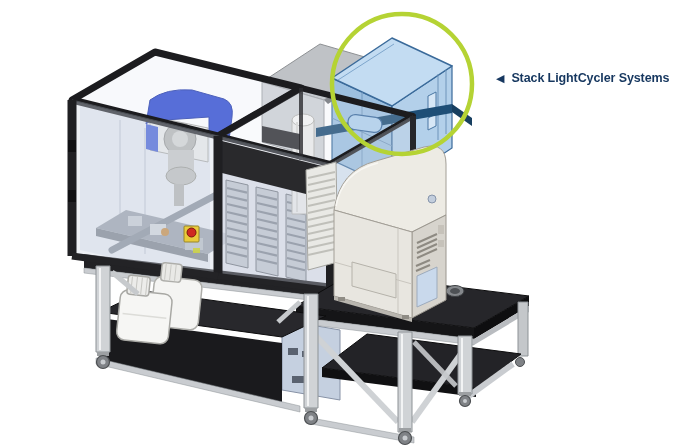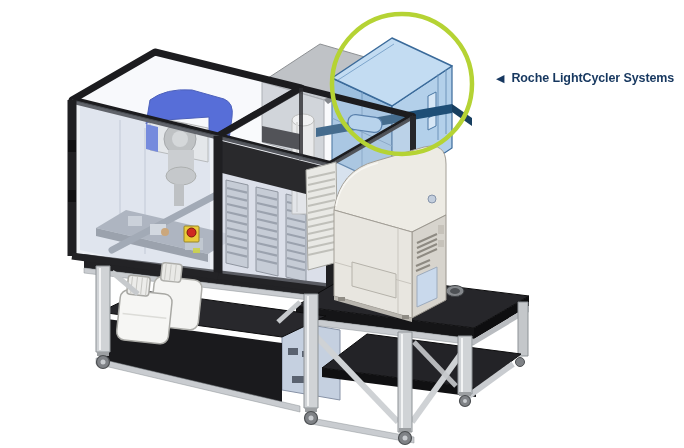--- a/index.html
+++ b/index.html
@@ -209,16 +209,16 @@
       <circle cx="311" cy="418" r="2.5" fill="#c9ccd0"></circle>
     </g>
   </g>
 
   <circle cx="402" cy="84" r="70" fill="none" stroke-width="4.5" stroke="#b5d334"></circle>
 </svg>
 
 <div class="callout-label">
   <span class="arrow">◀</span>
   <div>
-    <div>Roche LightCycler Systems</div>
+    <div>Stack LightCycler Systems</div>
   </div>
 </div>
 </div>
 
 </body></html>

